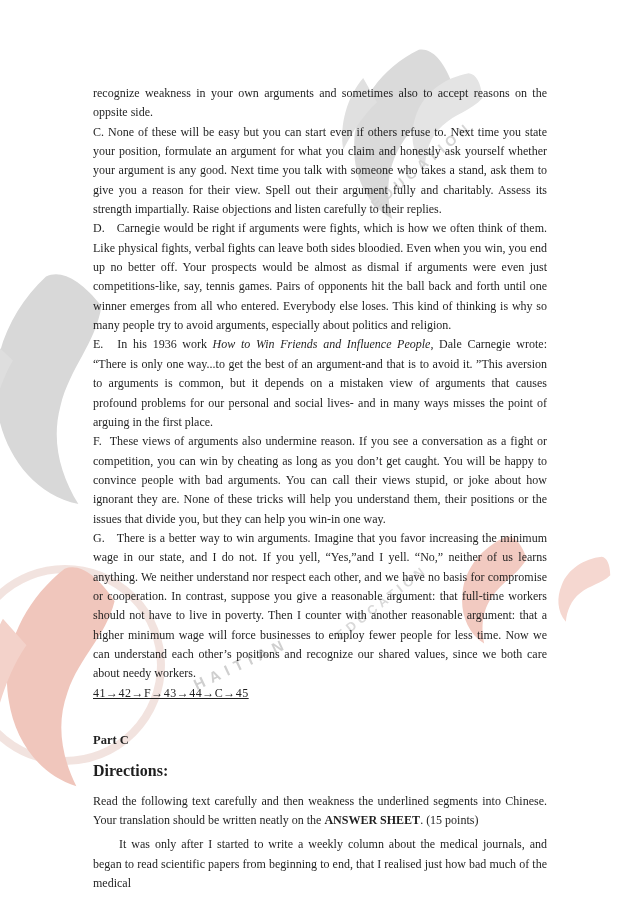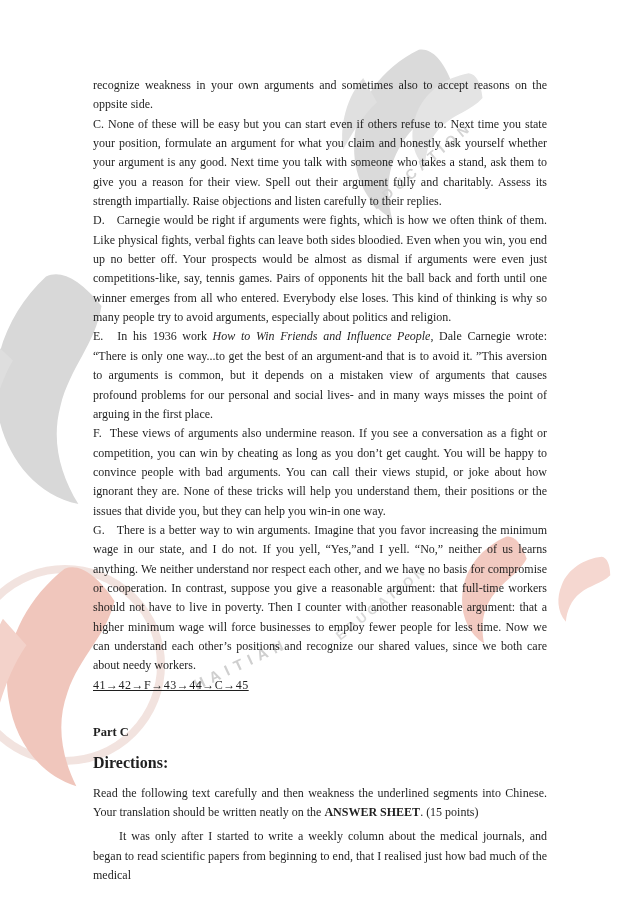--- a/index.html
+++ b/index.html
@@ -9,21 +9,21 @@
   .wm-layer{position:absolute;inset:0;z-index:0;pointer-events:none;}
   .wm{position:absolute;}
   .wm-txt{font-family:"Liberation Sans", sans-serif;font-weight:bold;color:#d4d4d4;
           transform-origin:left bottom;white-space:nowrap;}
   .edu-top{left:378px;top:196px;font-size:14px;letter-spacing:5px;transform:rotate(-40deg);}
   .edu-mid{left:342px;top:628px;font-size:13px;letter-spacing:4px;color:#d9d9d9;transform:rotate(-38deg);}
   .hai-mid{left:198px;top:676px;font-size:15px;letter-spacing:6px;color:#cfcfcf;transform:rotate(-25deg);}
   .ring{left:-35px;top:565px;width:200px;height:200px;border:8px solid rgba(222,185,176,0.40);
         border-radius:50%;box-sizing:border-box;}
   
-  .content{position:absolute;left:93px;top:76px;width:454px;z-index:1;}
+  .content{position:absolute;left:93px;top:84px;width:454px;z-index:1;}
   .para{margin:0;font-size:12px;line-height:19.35px;text-align:justify;}
   .lbl{display:inline-block;}
   .gap-s{margin-right:4px;}
   .gap-m{margin-right:8px;}
   .gap-l{margin-right:12px;}
   .gap-xl{margin-right:14px;}
   .seq{letter-spacing:0.5px;text-decoration:underline;}
   .part-heading{margin:28px 0 0 0;font-size:12.5px;font-weight:bold;line-height:19.35px;}
   .dir-label{margin:11px 0 0 0;font-size:16px;font-weight:bold;line-height:19.35px;}
   .dir-para{margin-top:11px;}

